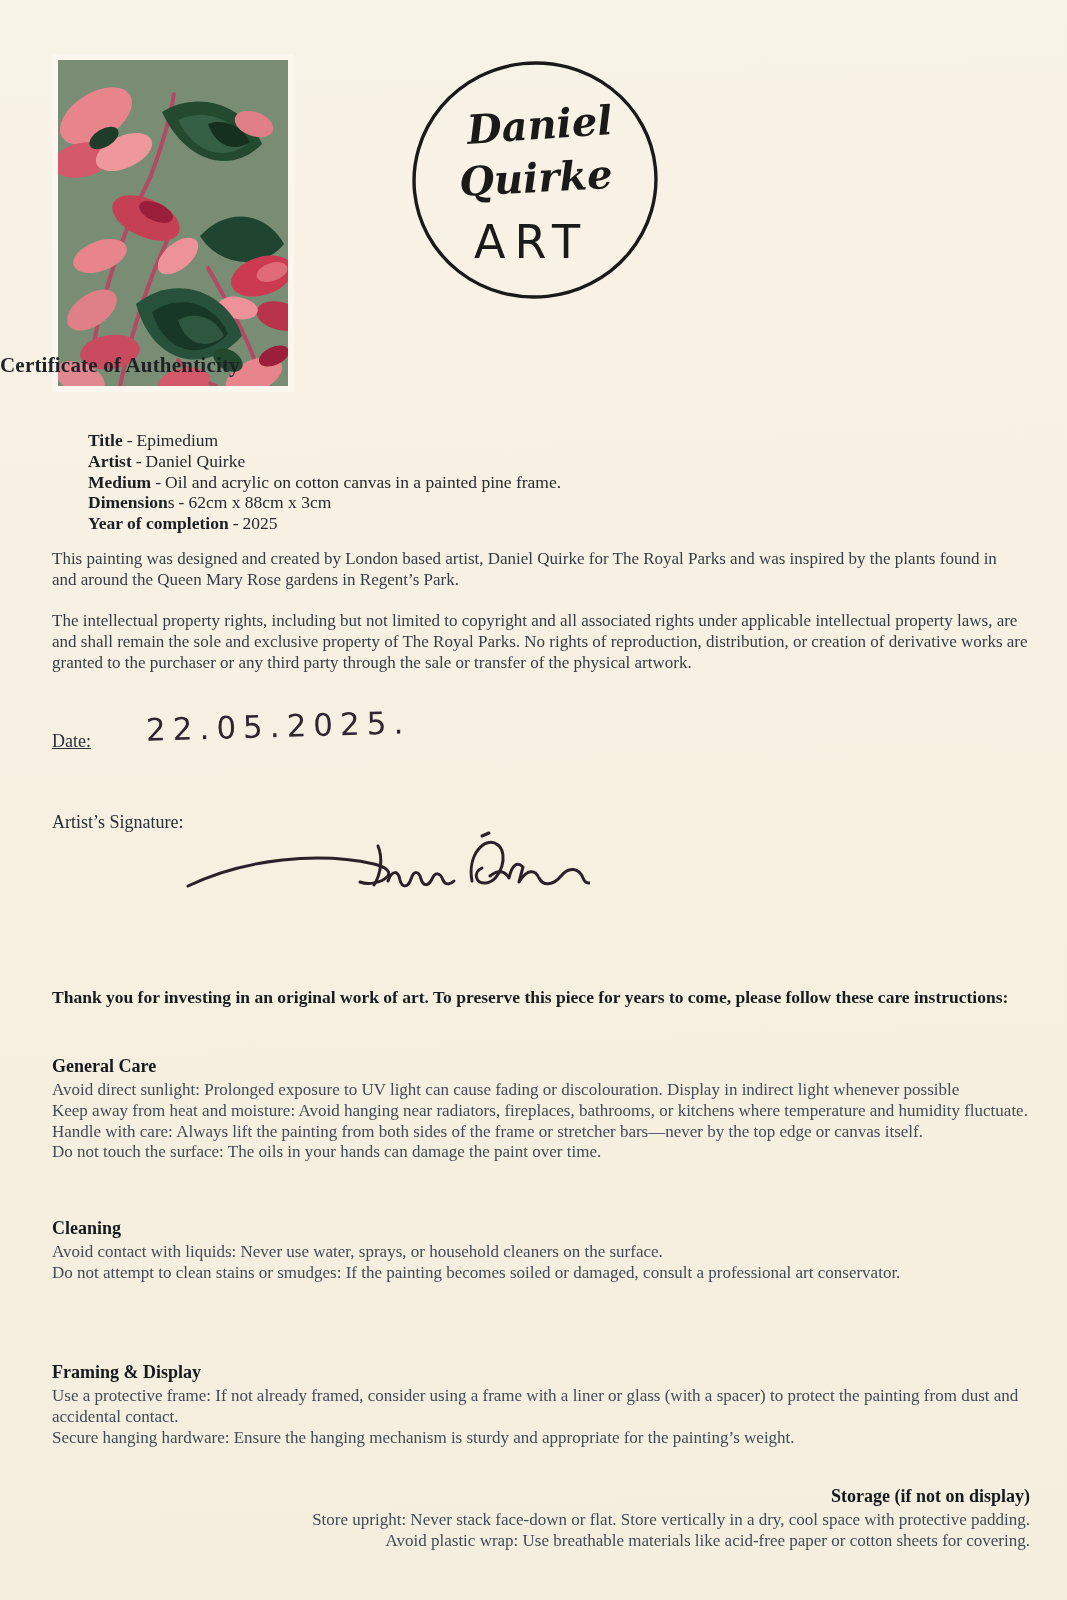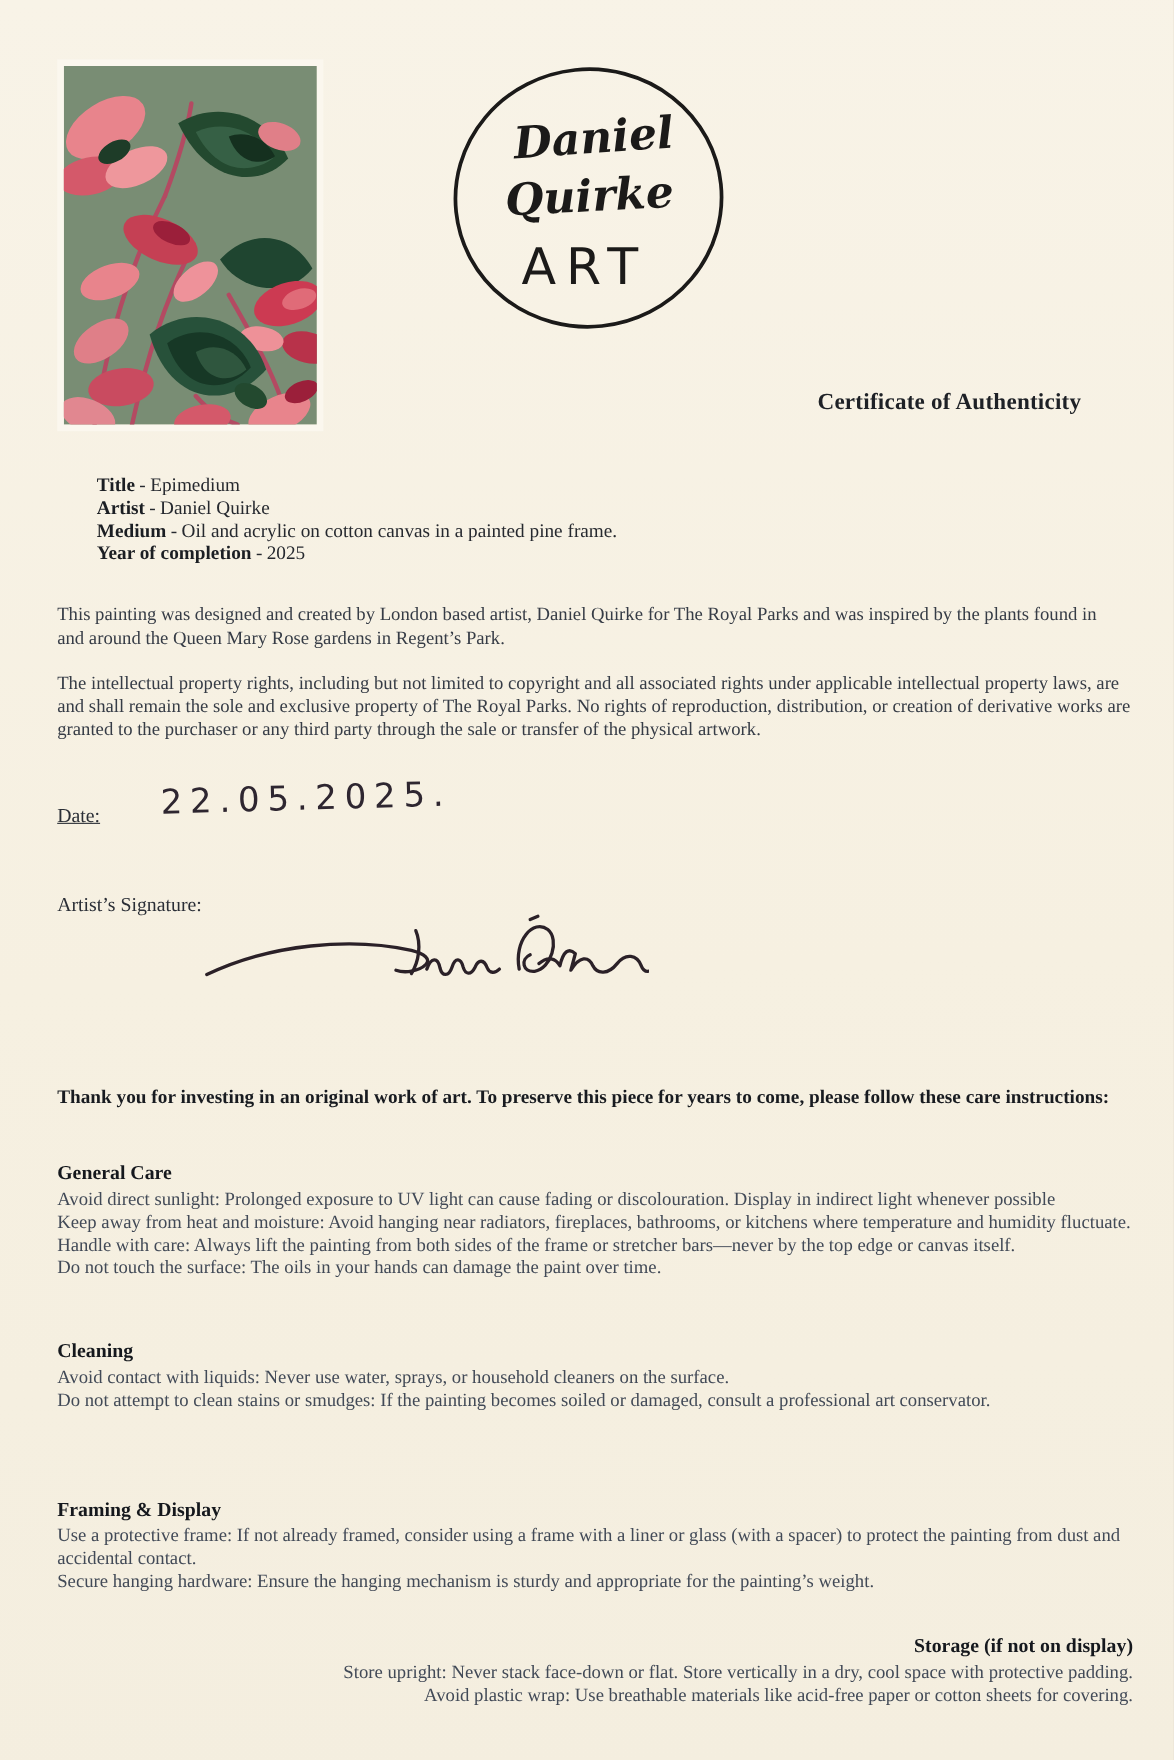--- a/index.html
+++ b/index.html
@@ -18,21 +18,21 @@
     position:absolute; left:58px; top:60px;
     width:230px; height:326px;
     box-shadow:0 0 0 6px #fbf7ee;
   }
   .logo { position:absolute; left:408px; top:58px; width:258px; height:252px; }
   .logo svg { width:100%; height:100%; }
   .logo .script { font-family:"DejaVu Serif", serif; font-style:italic; font-weight:bold; font-size:40px; fill:#1b1a19; }
   .logo .art   { font-family:"DejaVu Sans", sans-serif; font-size:46px; letter-spacing:9px; fill:#1b1a19; }
   .cert-title {
     position:absolute; left:0; top:353px; width:983px;
-    text-align:right; font-weight:bold; font-size:21px; color:#1e2126;
+    text-align:left; font-weight:bold; font-size:21px; color:#1e2126;
     letter-spacing:.2px;
   }
   
   .details { position:absolute; left:68px; top:430px; font-size:17.5px; line-height:20.8px; color:#26292f;margin-left:20px; }
   .detail-row b { font-weight:bold; color:#1b1e23; }
   .detail-row .sep { margin:0 4px; }
   
   .para { position:absolute; left:52px; font-size:17px; line-height:21.2px; color:#34394200; }
   .para { color:#363c46; }
   .para.p1 { top:548px; width:948px; }
@@ -126,20 +126,23 @@
     <div class="detail-row">
       <b>Title</b><span></span><span class="sep">-</span><span>Epimedium</span>
     </div>
     <div class="detail-row">
       <b>Artist</b><span></span><span class="sep">-</span><span>Daniel Quirke</span>
     </div>
     <div class="detail-row">
       <b>Medium</b><span></span><span class="sep">-</span><span>Oil and acrylic on cotton canvas in a painted pine frame.</span>
     </div>
     <div class="detail-row">
+      <b>Dimension</b><span>s</span><span class="sep">-</span><span>62cm x 88cm x 3cm</span>
+    </div>
+    <div class="detail-row">
       <b>Year of completion</b><span></span><span class="sep">-</span><span>2025</span>
     </div>
   </div>
 
   <p class="para p1">This painting was designed and created by London based artist, Daniel Quirke for The Royal Parks and was inspired by the plants found in and around the Queen Mary Rose gardens in Regent’s Park.</p>
   <p class="para p2">The intellectual property rights, including but not limited to copyright and all associated rights under applicable intellectual property laws, are and shall remain the sole and exclusive property of The Royal Parks. No rights of reproduction, distribution, or creation of derivative works are granted to the purchaser or any third party through the sale or transfer of the physical artwork.</p>
 
   <span class="date-label">Date:</span>
   <span class="hand-date">22.05.2025.</span>
 

